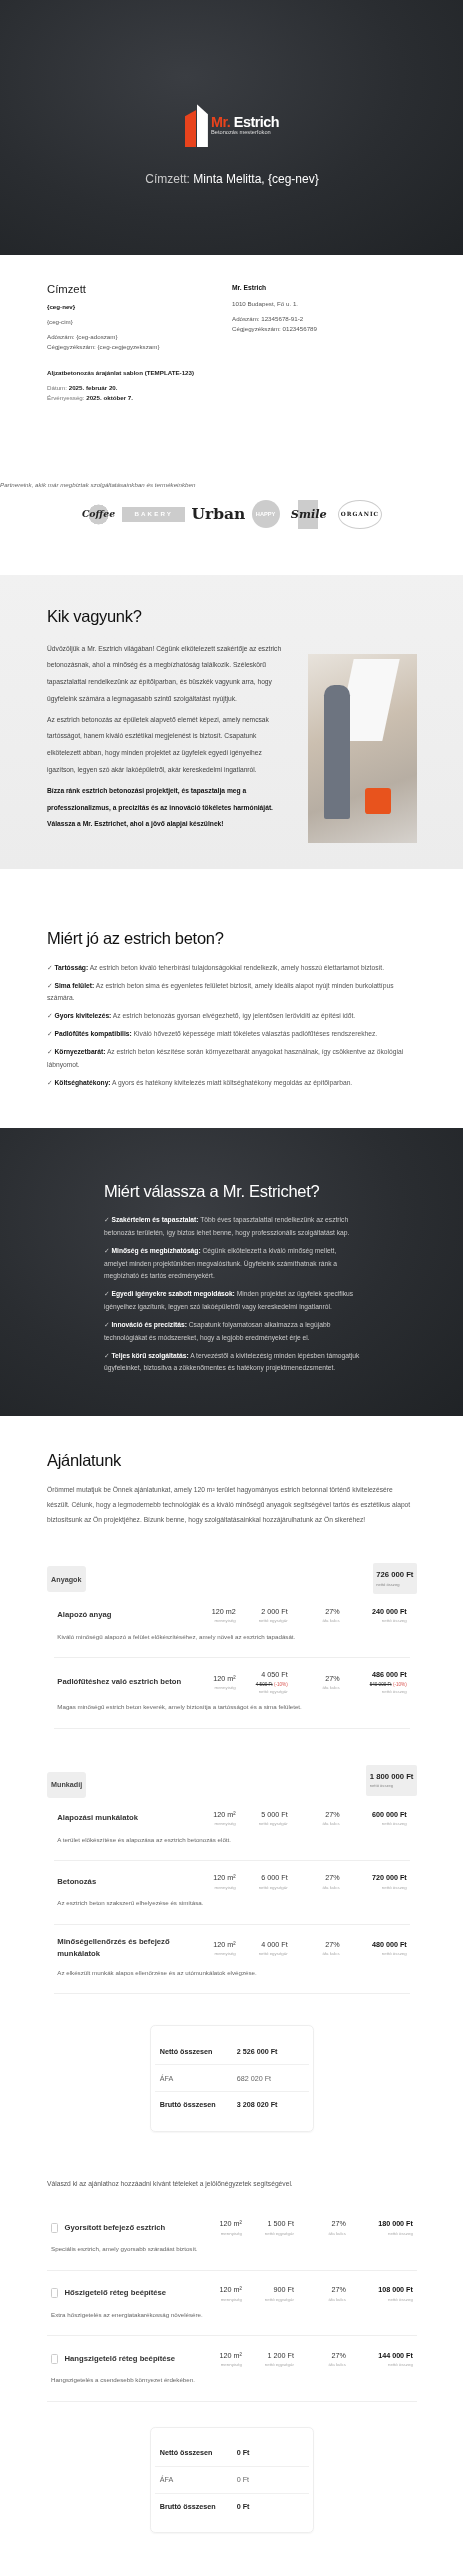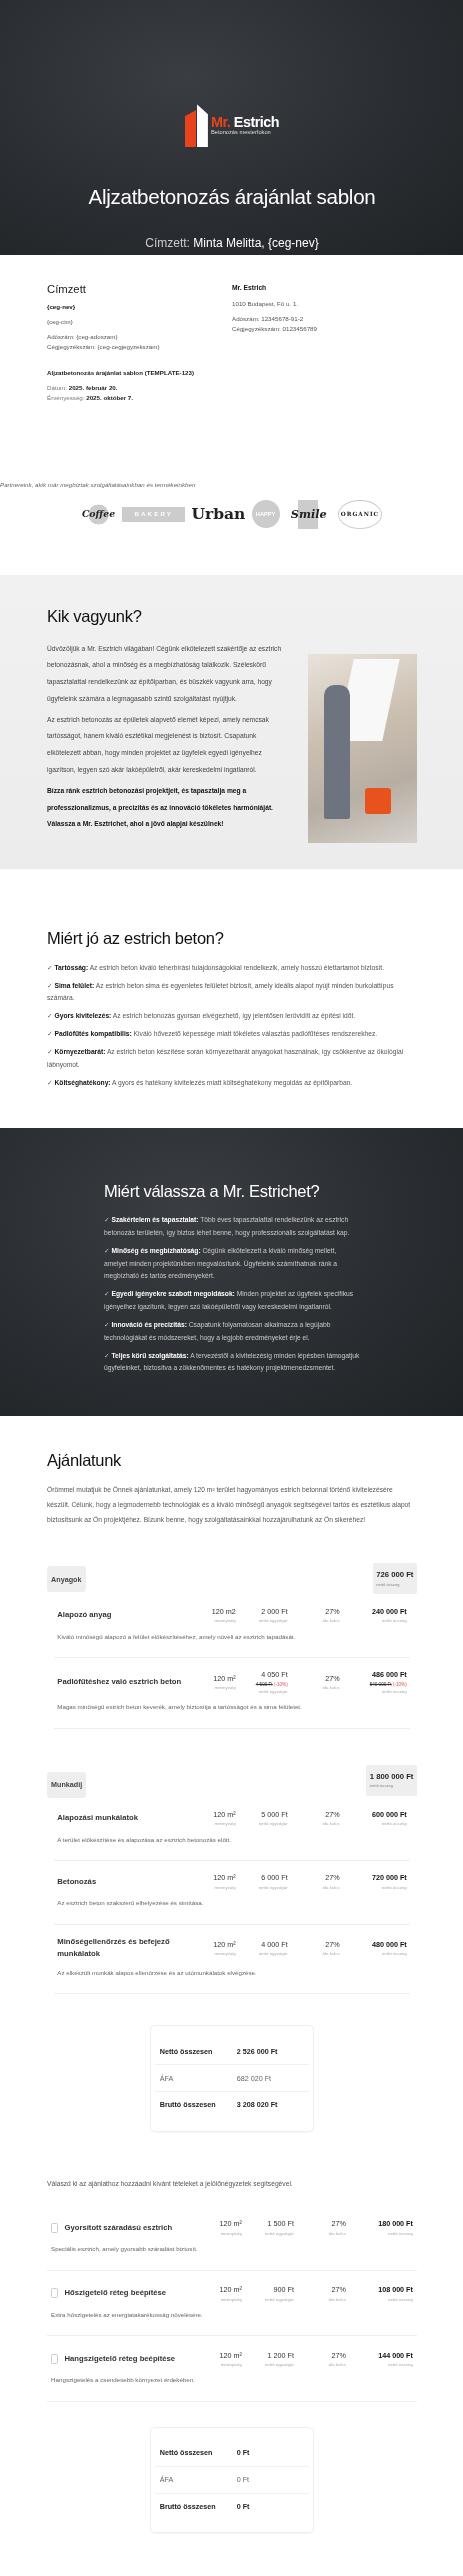--- a/index.html
+++ b/index.html
@@ -89,21 +89,20 @@
   <div class="logo">
     <div class="house">
         <div class="l"></div>
         <div class="r"></div>
       </div>
     <div class="logo-text">
       <div class="logo-name"><span class="mr">Mr.</span> <span>Estrich</span></div>
       <div class="logo-tag">Betonozás mesterfokon</div>
     </div>
   </div>
-  <h1>Aljzatbetonozás árajánlat sablon</h1>
   <div class="to"><span>Címzett:</span> <b>Minta Melitta, {ceg-nev}</b></div>
 </section>
 
 <section class="parties">
   <div class="col">
     <h2>Címzett</h2>
     <p class="bold">{ceg-nev}</p>
     <p>{ceg-cim}</p>
     <p style="margin-bottom:0">Adószám: {ceg-adoszam}</p>
     <p>Cégjegyzékszám: {ceg-cegjegyzekszam}</p>
@@ -323,21 +322,21 @@
       </div>
   </div>
 </section>
 
 <section class="optional">
   <p class="lead">Válaszd ki az ajánlathoz hozzáadni kívánt tételeket a jelölőnégyzetek segítségével.</p>
   <div style="margin-top:13.4px">
     <div class="oitem">
       <div class="irow">
         <span class="cb"></span>
-        <div class="iname">Gyorsított száradású esztrich</div>
+        <div class="iname">Gyorsított befejező esztrich</div>
         <div class="icell q">
             <div class="v1">120 m²</div>
             <div class="s">mennyiség</div>
           </div>
         <div class="icell u">
             <div class="v1">1 500 Ft</div>
             <div class="s">nettó egységár</div>
           </div>
         <div class="icell v">
             <div class="v1">27%</div>

